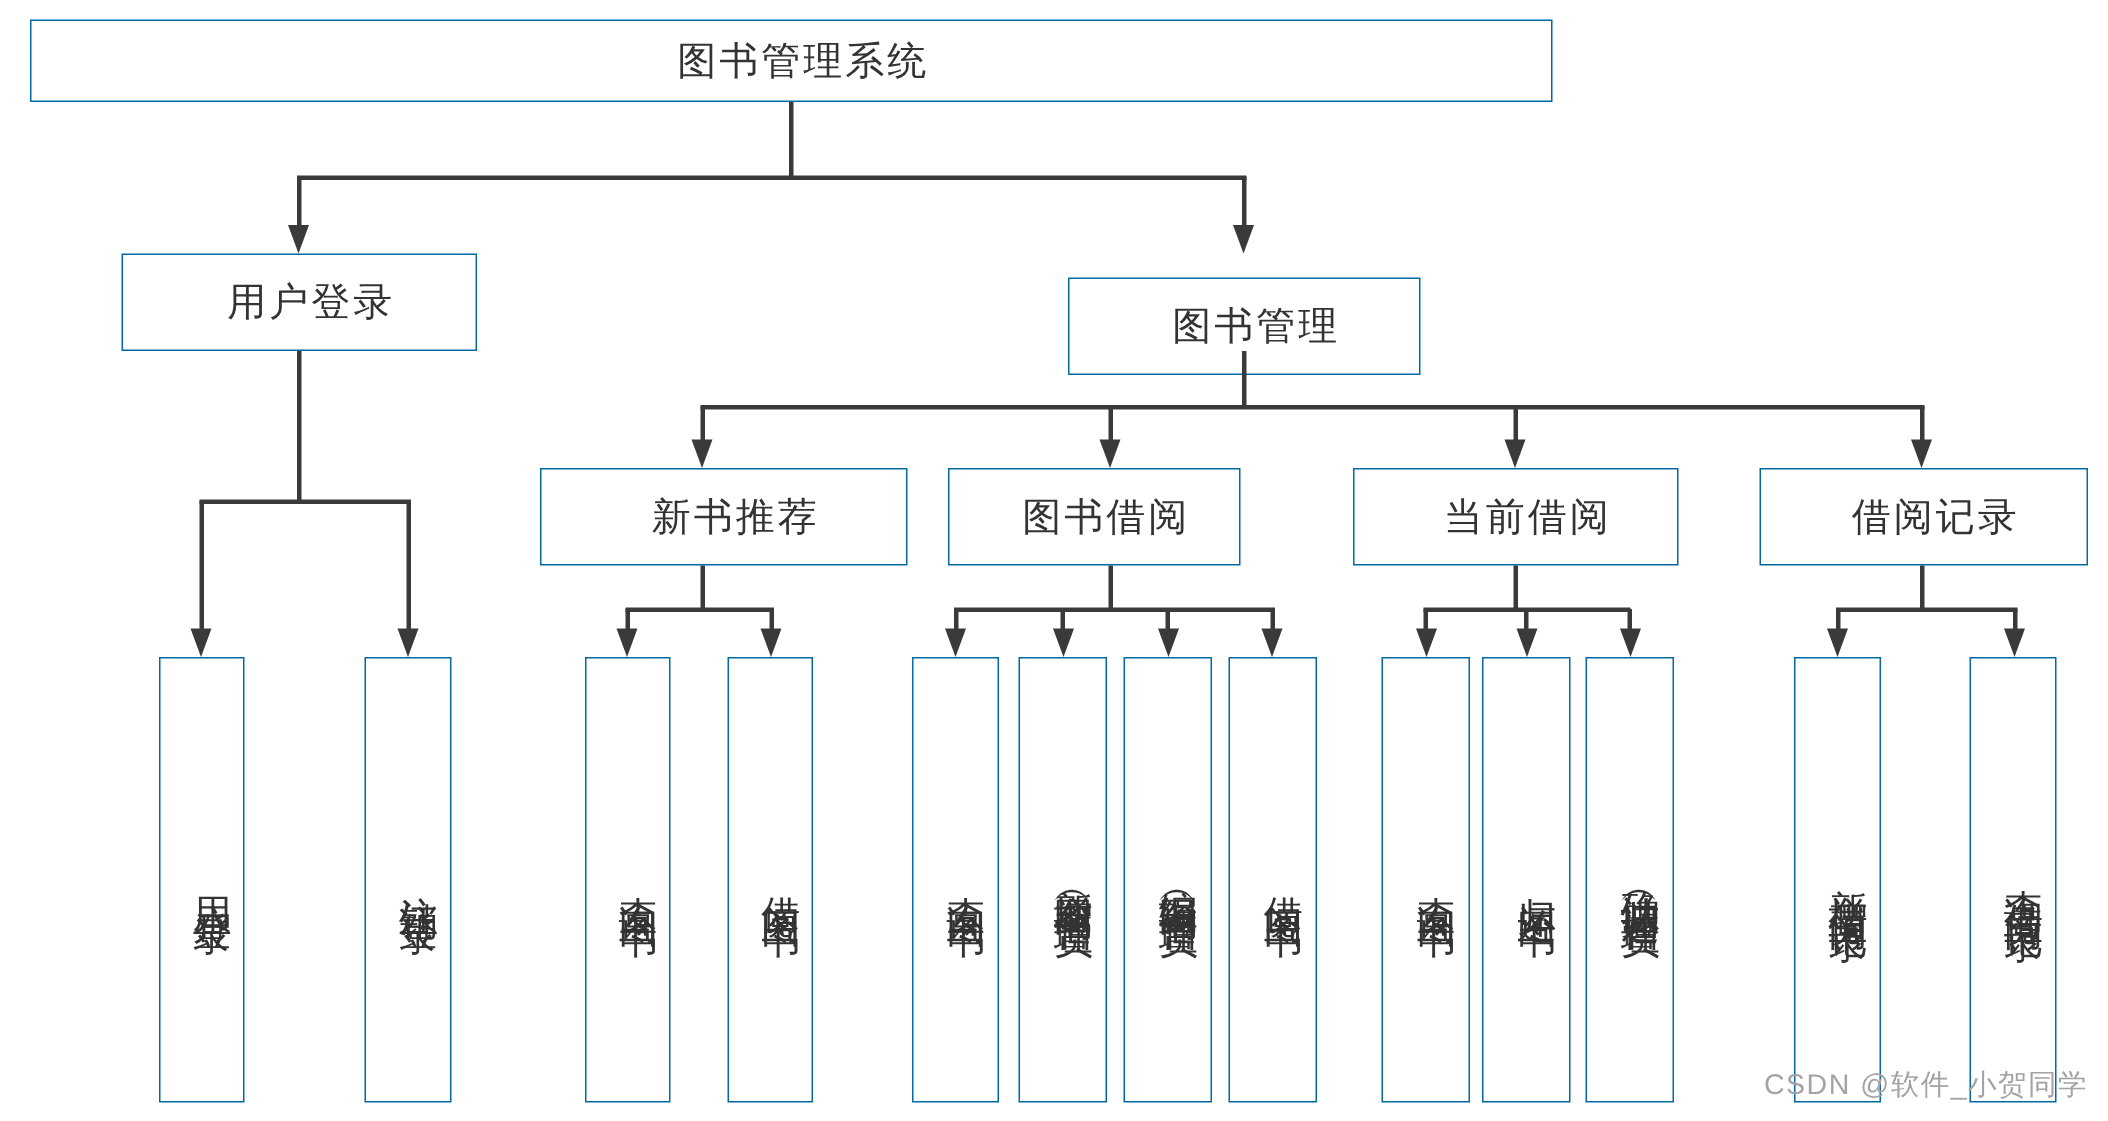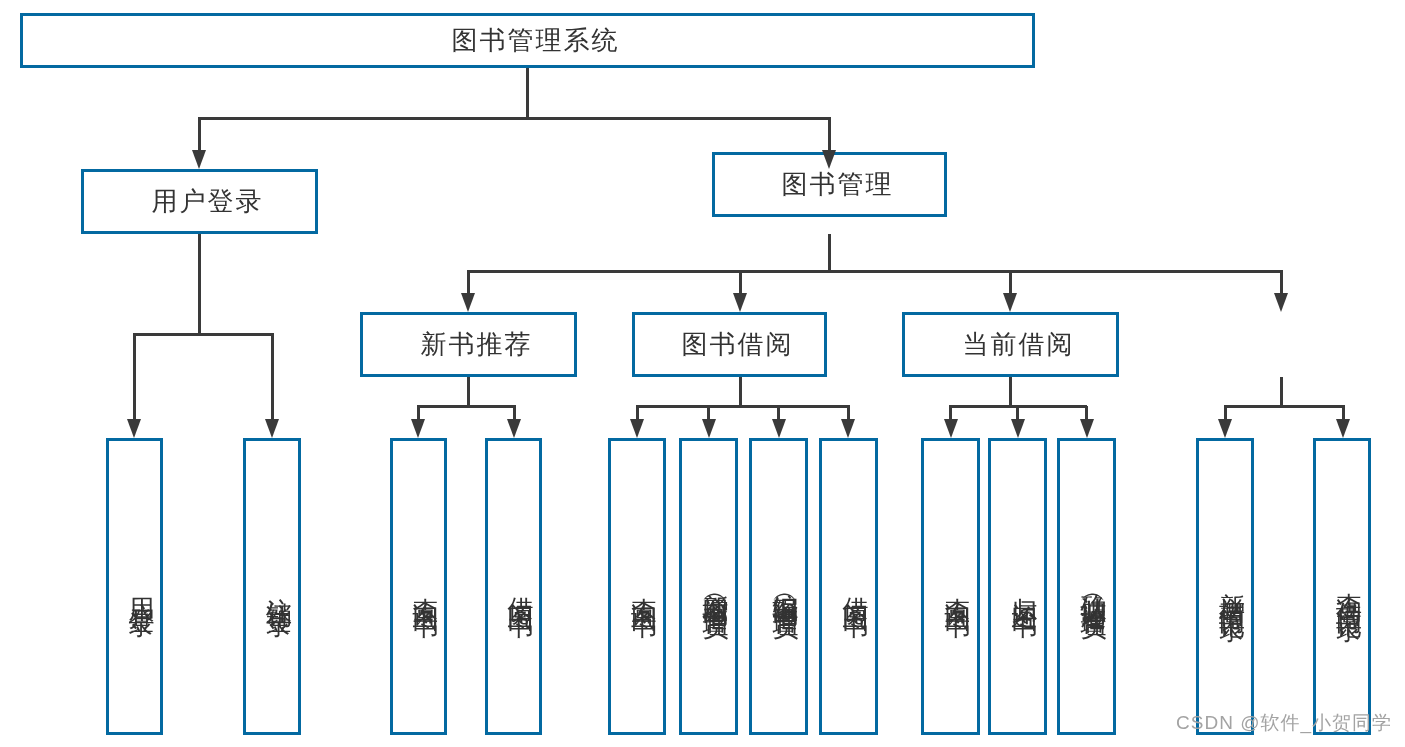--- a/index.html
+++ b/index.html
@@ -1,21 +1,21 @@
 <!DOCTYPE html>
 <html><head>
 <meta charset="utf-8">
 <style>
   html,body{margin:0;padding:0;background:#fff;}
   #canvas{
     position:relative;width:1405px;height:747px;background:#ffffff;
     font-family:"Liberation Sans","DejaVu Sans",sans-serif;overflow:hidden;
   }
   .node{
-    position:absolute;box-sizing:border-box;border:3px solid #0369a1;background:#ffffff;
+    position:absolute;box-sizing:border-box;border:1px solid #0369a1;background:#ffffff;
     display:flex;align-items:center;justify-content:center;color:#333333;padding-left:16px;
   }
   .hlabel{font-size:26px;letter-spacing:2px;color:#333333;white-space:nowrap;}
   .vlabel{
     writing-mode:vertical-rl;text-orientation:mixed;
     font-size:26px;letter-spacing:5px;color:#333333;white-space:nowrap;
   }
   .line{position:absolute;background:#3a3a3a;}
   .arrow{
     position:absolute;width:0;height:0;
@@ -33,36 +33,39 @@
 <div id="canvas">
 
   <div class="node" style="left:20px;top:13px;width:1015px;height:55px;">
     <span class="hlabel">图书管理系统</span>
   </div>
 
   <div class="node" style="left:81px;top:169px;width:237px;height:65px;">
     <span class="hlabel">用户登录</span>
   </div>
 
-  <div class="node" style="left:712px;top:152px;width:235px;height:65px;">
+  <div class="node" style="left:712px;top:185px;width:235px;height:65px;">
     <span class="hlabel">图书管理</span>
   </div>
 
-  <div class="node" style="left:360px;top:312px;width:217px;height:65px;">
+  <div class="node" style="left:360px;top:312px;width:245px;height:65px;">
     <span class="hlabel">新书推荐</span>
   </div>
 
   <div class="node" style="left:632px;top:312px;width:195px;height:65px;">
     <span class="hlabel">图书借阅</span>
   </div>
 
   <div class="node" style="left:902px;top:312px;width:217px;height:65px;text-align:center;">
     <span class="hlabel">当前借阅</span>
   </div>
 
+  <div class="node" style="left:1173px;top:312px;width:219px;height:65px;">
+    <span class="hlabel">借阅记录</span>
+  </div>
 
   <div class="node" style="left:106px;top:438px;width:57px;height:297px;">
     <span class="vlabel">用户登录</span>
   </div>
   <div class="node" style="left:243px;top:438px;width:58px;height:297px;">
     <span class="vlabel">注销登录</span>
   </div>
 
   <div class="node" style="left:390px;top:438px;width:57px;height:297px;">
     <span class="vlabel">查询图书</span>

